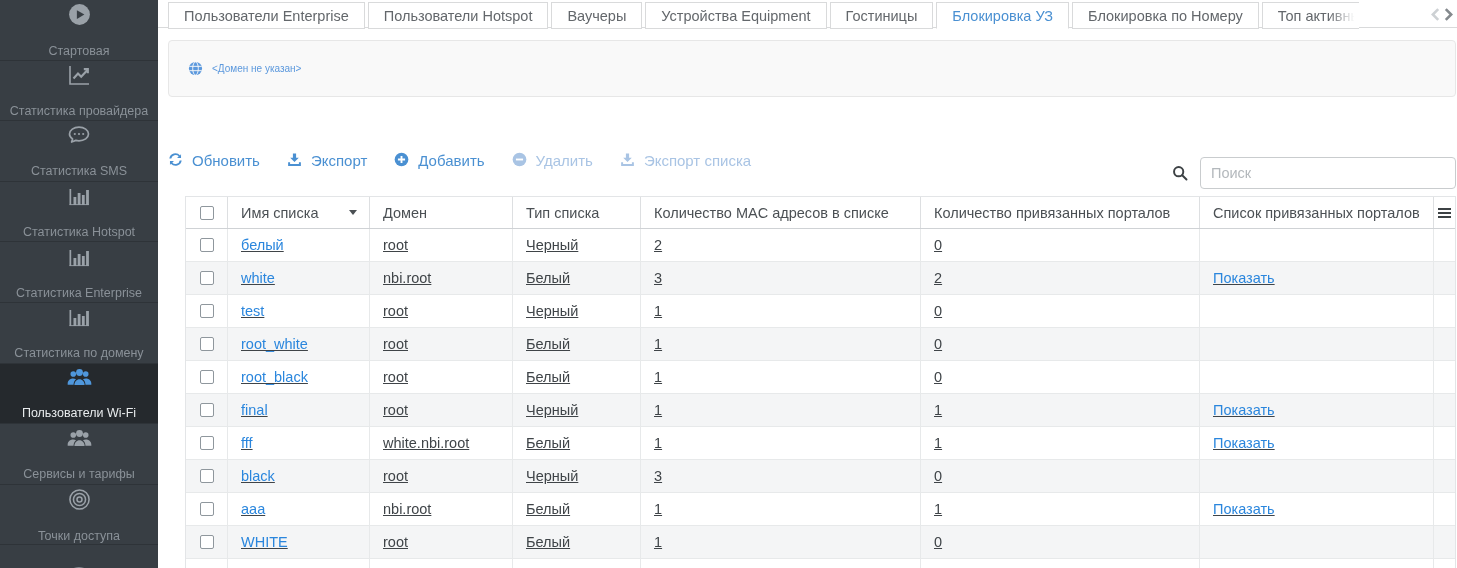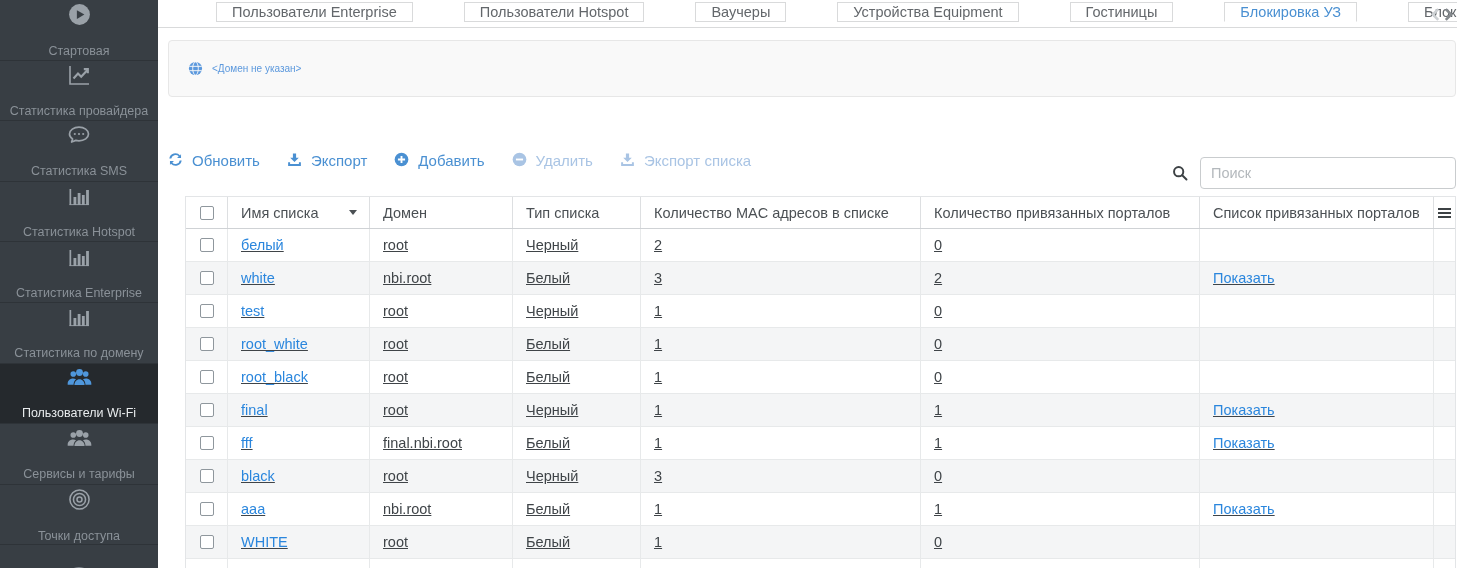--- a/index.html
+++ b/index.html
@@ -16,22 +16,22 @@
   .sb-item{height:60.6px;border-bottom:1px solid #2e3338;display:flex;flex-direction:column;
     align-items:center;justify-content:center;gap:5px;cursor:pointer;}
   .sb-item .sb-icon{color:#9aa1a8;line-height:0;}
   .sb-item .sb-label{font-size:12.5px;color:#8a9198;white-space:nowrap;margin-top:12px;}
   .sb-item.active{background:var(--sb-active);}
   .sb-item.active .sb-icon{color:#4f97dc;}
   .sb-item.active .sb-label{color:#e9ecee;}
   
   .main{margin-left:158px;height:100%;}
   .tabbar{display:flex;gap:3px;height:28px;padding:2px 40px 0 10px;border-bottom:1px solid #d9dadb;position:relative;}
-  .tab{height:20px;margin-bottom:-1px;border:1px solid #d9dadb;background:#fff;display:flex;align-items:center;
-    padding:0 15px;font-size:14.5px;color:#63676b;cursor:pointer;white-space:nowrap;flex:0 0 auto;margin-left:48px;}
+  .tab{height:27px;margin-bottom:-1px;border:1px solid #d9dadb;background:#fff;display:flex;align-items:center;
+    padding:0 15px;font-size:14.5px;color:#63676b;cursor:pointer;white-space:nowrap;flex:0 0 auto;}
   .tab.active{color:var(--accent);border-bottom-color:#fff;}
   .tab.truncated{max-width:97px;overflow:hidden;padding-right:0;border-right:none;position:relative;}
   .tab.truncated::after{content:"";position:absolute;right:0;top:0;bottom:0;width:30px;
     background:linear-gradient(to right,rgba(255,255,255,0),#fff 85%);}
   .tab-scrollers{position:absolute;right:4px;top:8px;display:flex;gap:4px;align-items:center;}
   .chev{line-height:0;cursor:pointer;}
   .chev.left{color:#cdd1d4;}
   .chev.right{color:#84898d;}
   .content{margin-left:10px;margin-right:1px;}
   
@@ -438,21 +438,21 @@
             <div class="dcell center last"></div>
           </div>
           <div class="grow drow">
             <div class="dcell center">
               <span class="checkbox"></span>
             </div>
             <div class="dcell">
               <a class="link">fff</a>
             </div>
             <div class="dcell">
-              <span>final.nbi.root</span>
+              <span>white.nbi.root</span>
             </div>
             <div class="dcell">
               <span>Белый</span>
             </div>
             <div class="dcell">
               <span>1</span>
             </div>
             <div class="dcell">
               <span>1</span>
             </div>

